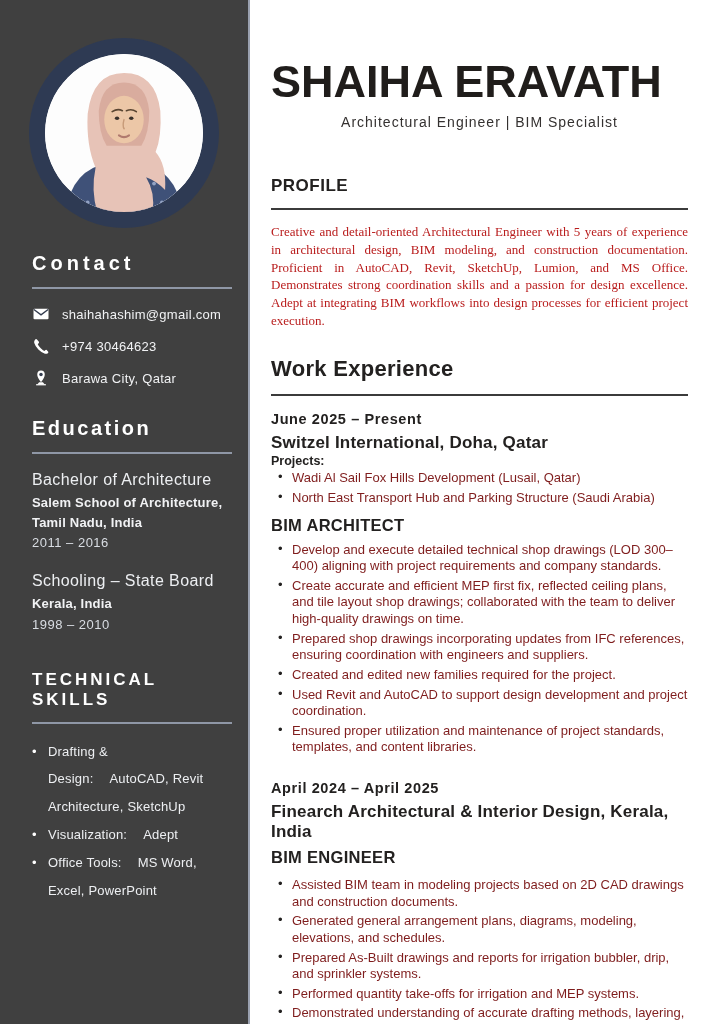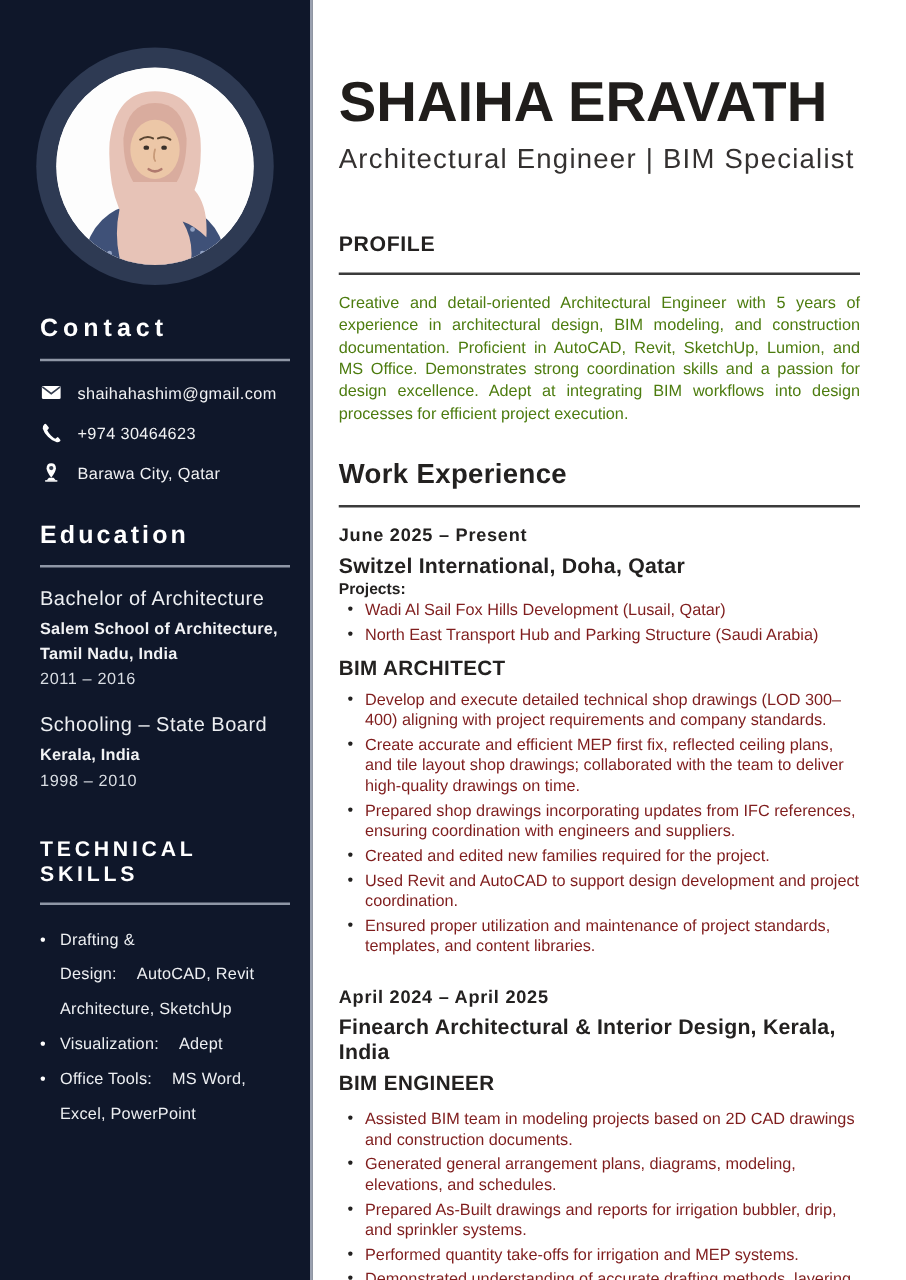--- a/index.html
+++ b/index.html
@@ -13,21 +13,21 @@
     background: #ffffff;
     overflow: hidden;
   }
 
   
   .sidebar {
     position: absolute;
     left: 0; top: 0;
     width: 250px;
     height: 1024px;
-    background: #0f172a;
+    background: #404040;
     color: #F1F2F4;
     border-right: 2px solid #9aa1b0;
   }
   .photo-ring {
     width: 190px; height: 190px;
     border-radius: 50%;
     background: #2E3A53;
     margin: 38px auto 0 auto;
     display: flex; align-items: center; justify-content: center;
   }
@@ -97,45 +97,47 @@
   }
   .name {
     font-size: 45px;
     font-weight: bold;
     color: #201D1B;
     letter-spacing: 0px;
     line-height: 1.05;
     white-space: nowrap;
   }
   .job-title {
-    font-size: 22px;
+    font-size: 14px;
     color: #343130;
     letter-spacing: 1px;
     margin-top: 9px;
     white-space: nowrap;
+    text-align: center;
   }
 
   .profile-heading {
     font-size: 17px;
     font-weight: bold;
     color: #232120;
     letter-spacing: 0.5px;
     margin-top: 46px;
   }
   .main-rule {
     border: none;
     border-top: 2px solid #3B3B3B;
     margin: 12px 0 0 0;
   }
   .profile-text {
     font-size: 13px;
     line-height: 1.36;
     text-align: justify;
     margin-top: 13px;
-    color: #4d7c0f;
+    color: #b91c1c;
+    font-family: Liberation Serif, serif;
   }
 
   .we-heading {
     font-size: 22px;
     font-weight: bold;
     color: #232120;
     letter-spacing: 0.3px;
     margin-top: 27px;
   }
   .job-dates {

